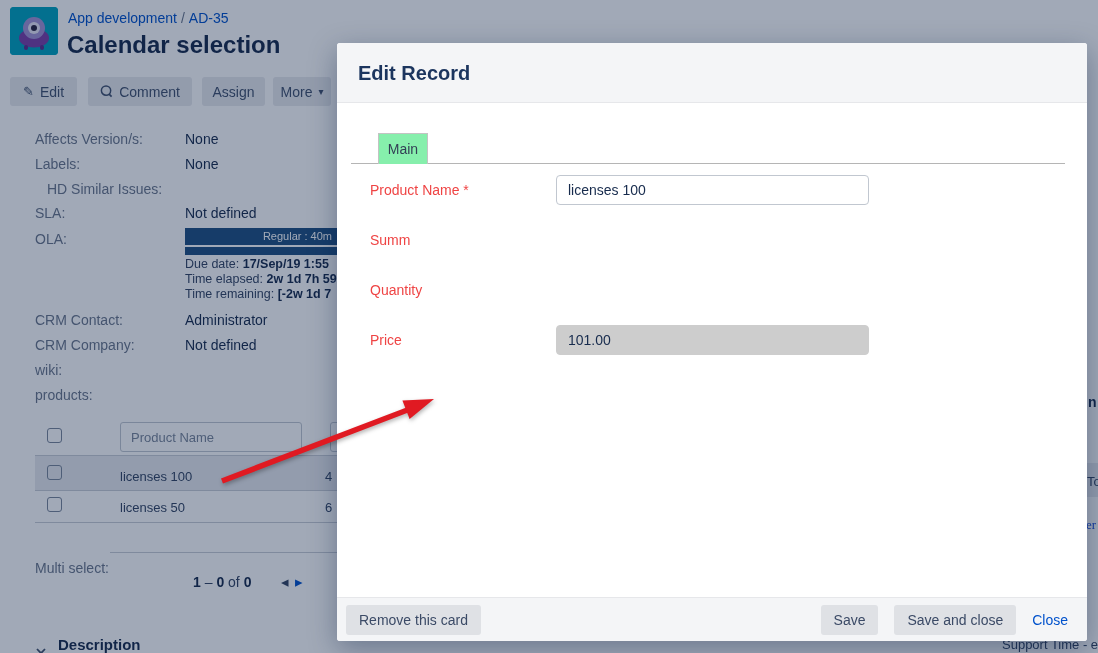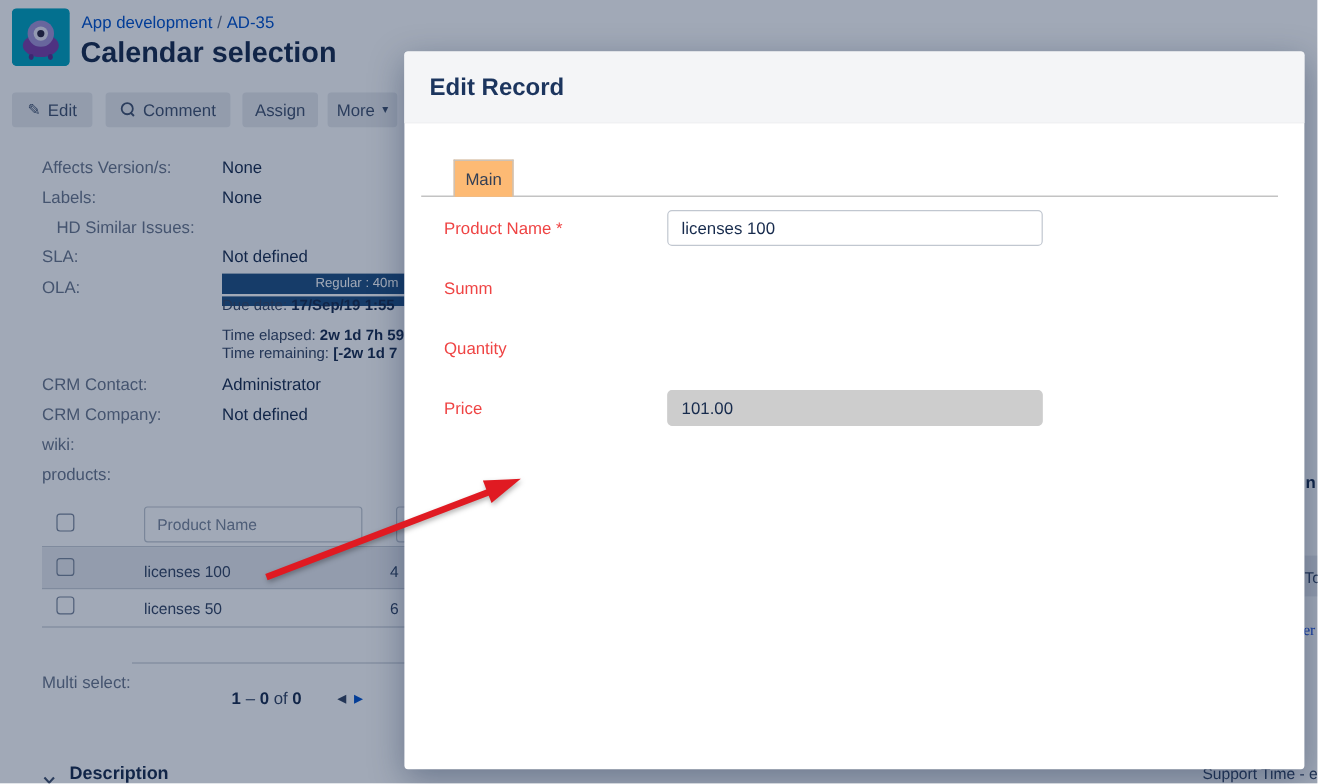--- a/index.html
+++ b/index.html
@@ -51,21 +51,21 @@
   .overlay { position:absolute; inset:0; background:rgba(9,30,66,0.38); z-index:5; }
 
   
   .modal { position:absolute; left:337px; top:43px; width:750px; height:598px; background:#fff;
     border-radius:3px; box-shadow:0 8px 28px rgba(9,30,66,0.35); z-index:10; }
   .modal-header { position:absolute; left:0; top:0; right:0; height:60px; background:#f4f5f7;
     border-bottom:1px solid #e6e7ea; border-radius:3px 3px 0 0; }
   .modal-title { position:absolute; left:21px; top:19px; font-size:20px; font-weight:bold; color:#1c355e; }
 
   .tab-line { position:absolute; left:14px; right:22px; top:120px; height:1px; background:#b5b5b5; }
-  .tab { position:absolute; left:41px; top:90px; width:50px; height:31px; background:#fdba74;
+  .tab { position:absolute; left:41px; top:90px; width:50px; height:31px; background:#86efac;
     border:1px solid #c3c3c3; border-bottom:none; display:flex; align-items:center; justify-content:center;
     font-size:14px; color:#333f55; cursor:pointer; z-index:2; }
 
   .m-label { position:absolute; left:33px; font-size:14px; color:#ef4444; }
   .m-input { position:absolute; left:219px; width:313px; height:30px; border:1px solid #c1c7d0;
     border-radius:4px; font-size:14px; color:#172B4D; padding:0 11px; font-family:inherit; background:#fff; }
   .m-input.disabled { background:#cdcdcd; border-color:#cdcdcd; }
 
   .modal-footer { position:absolute; left:0; bottom:0; right:0; height:44px; background:#f4f5f7;
     border-top:1px solid #e6e7ea; border-radius:0 0 3px 3px; }
@@ -126,21 +126,21 @@
   <div class="abs fld-value" style="top:131px;">None</div>
   <div class="abs fld-label" style="top:156px;">Labels:</div>
   <div class="abs fld-value" style="top:156px;">None</div>
   <div class="abs fld-label" style="top:181px;margin-left:12px;">HD Similar Issues:</div>
   <div class="abs fld-label" style="top:205px;">SLA:</div>
   <div class="abs fld-value" style="top:205px;">Not defined</div>
   <div class="abs fld-label" style="top:231px;">OLA:</div>
 
   <div class="abs ola-bar1">Regular : 40m</div>
   <div class="abs ola-bar2"></div>
-  <div class="abs ola-line" style="top:247px;"><span>Due date:</span>&nbsp;<b>17/Sep/19 1:55</b></div>
+  <div class="abs ola-line" style="top:257px;"><span>Due date:</span>&nbsp;<b>17/Sep/19 1:55</b></div>
   <div class="abs ola-line" style="top:272px;"><span>Time elapsed:</span>&nbsp;<b>2w 1d 7h 59</b></div>
   <div class="abs ola-line" style="top:287px;"><span>Time remaining:</span>&nbsp;<b>[-2w 1d 7</b></div>
 
   <div class="abs fld-label" style="top:312px;">CRM Contact:</div>
   <a class="abs fld-value link" style="top:312px;">Administrator</a>
   <div class="abs fld-label" style="top:337px;">CRM Company:</div>
   <div class="abs fld-value" style="top:337px;">Not defined</div>
   <div class="abs fld-label" style="top:362px;">wiki:</div>
   <div class="abs fld-label" style="top:387px;">products:</div>
 
@@ -199,18 +199,26 @@
   <div class="m-label" style="top:139px;">Product Name *</div>
   <input class="m-input" style="top: 132px;" value="licenses 100">
 
   <div class="m-label" style="top:189px;">Summ</div>
 
   <div class="m-label" style="top:239px;">Quantity</div>
 
   <div class="m-label" style="top:289px;">Price</div>
   <input class="m-input disabled" style="top: 282px;" disabled="" value="101.00">
 
+  <div class="modal-footer">
+    <button class="m-btn" style="left:9px;">Remove this card</button>
+    <div class="footer-right">
+      <button class="m-btn2">Save</button>
+      <button class="m-btn2">Save and close</button>
+      <a class="close-link">Close</a>
+    </div>
+  </div>
 </div>
 
 <svg class="arrow-layer" width="1098" height="653" viewBox="0 0 1098 653">
   <line x1="222" y1="481" x2="410" y2="409" stroke="#e01a22" stroke-width="5.5"></line>
   <polygon points="434,399 409.6,419.1 402.4,400.5" fill="#e01a22"></polygon>
 </svg>
 
 </body></html>

